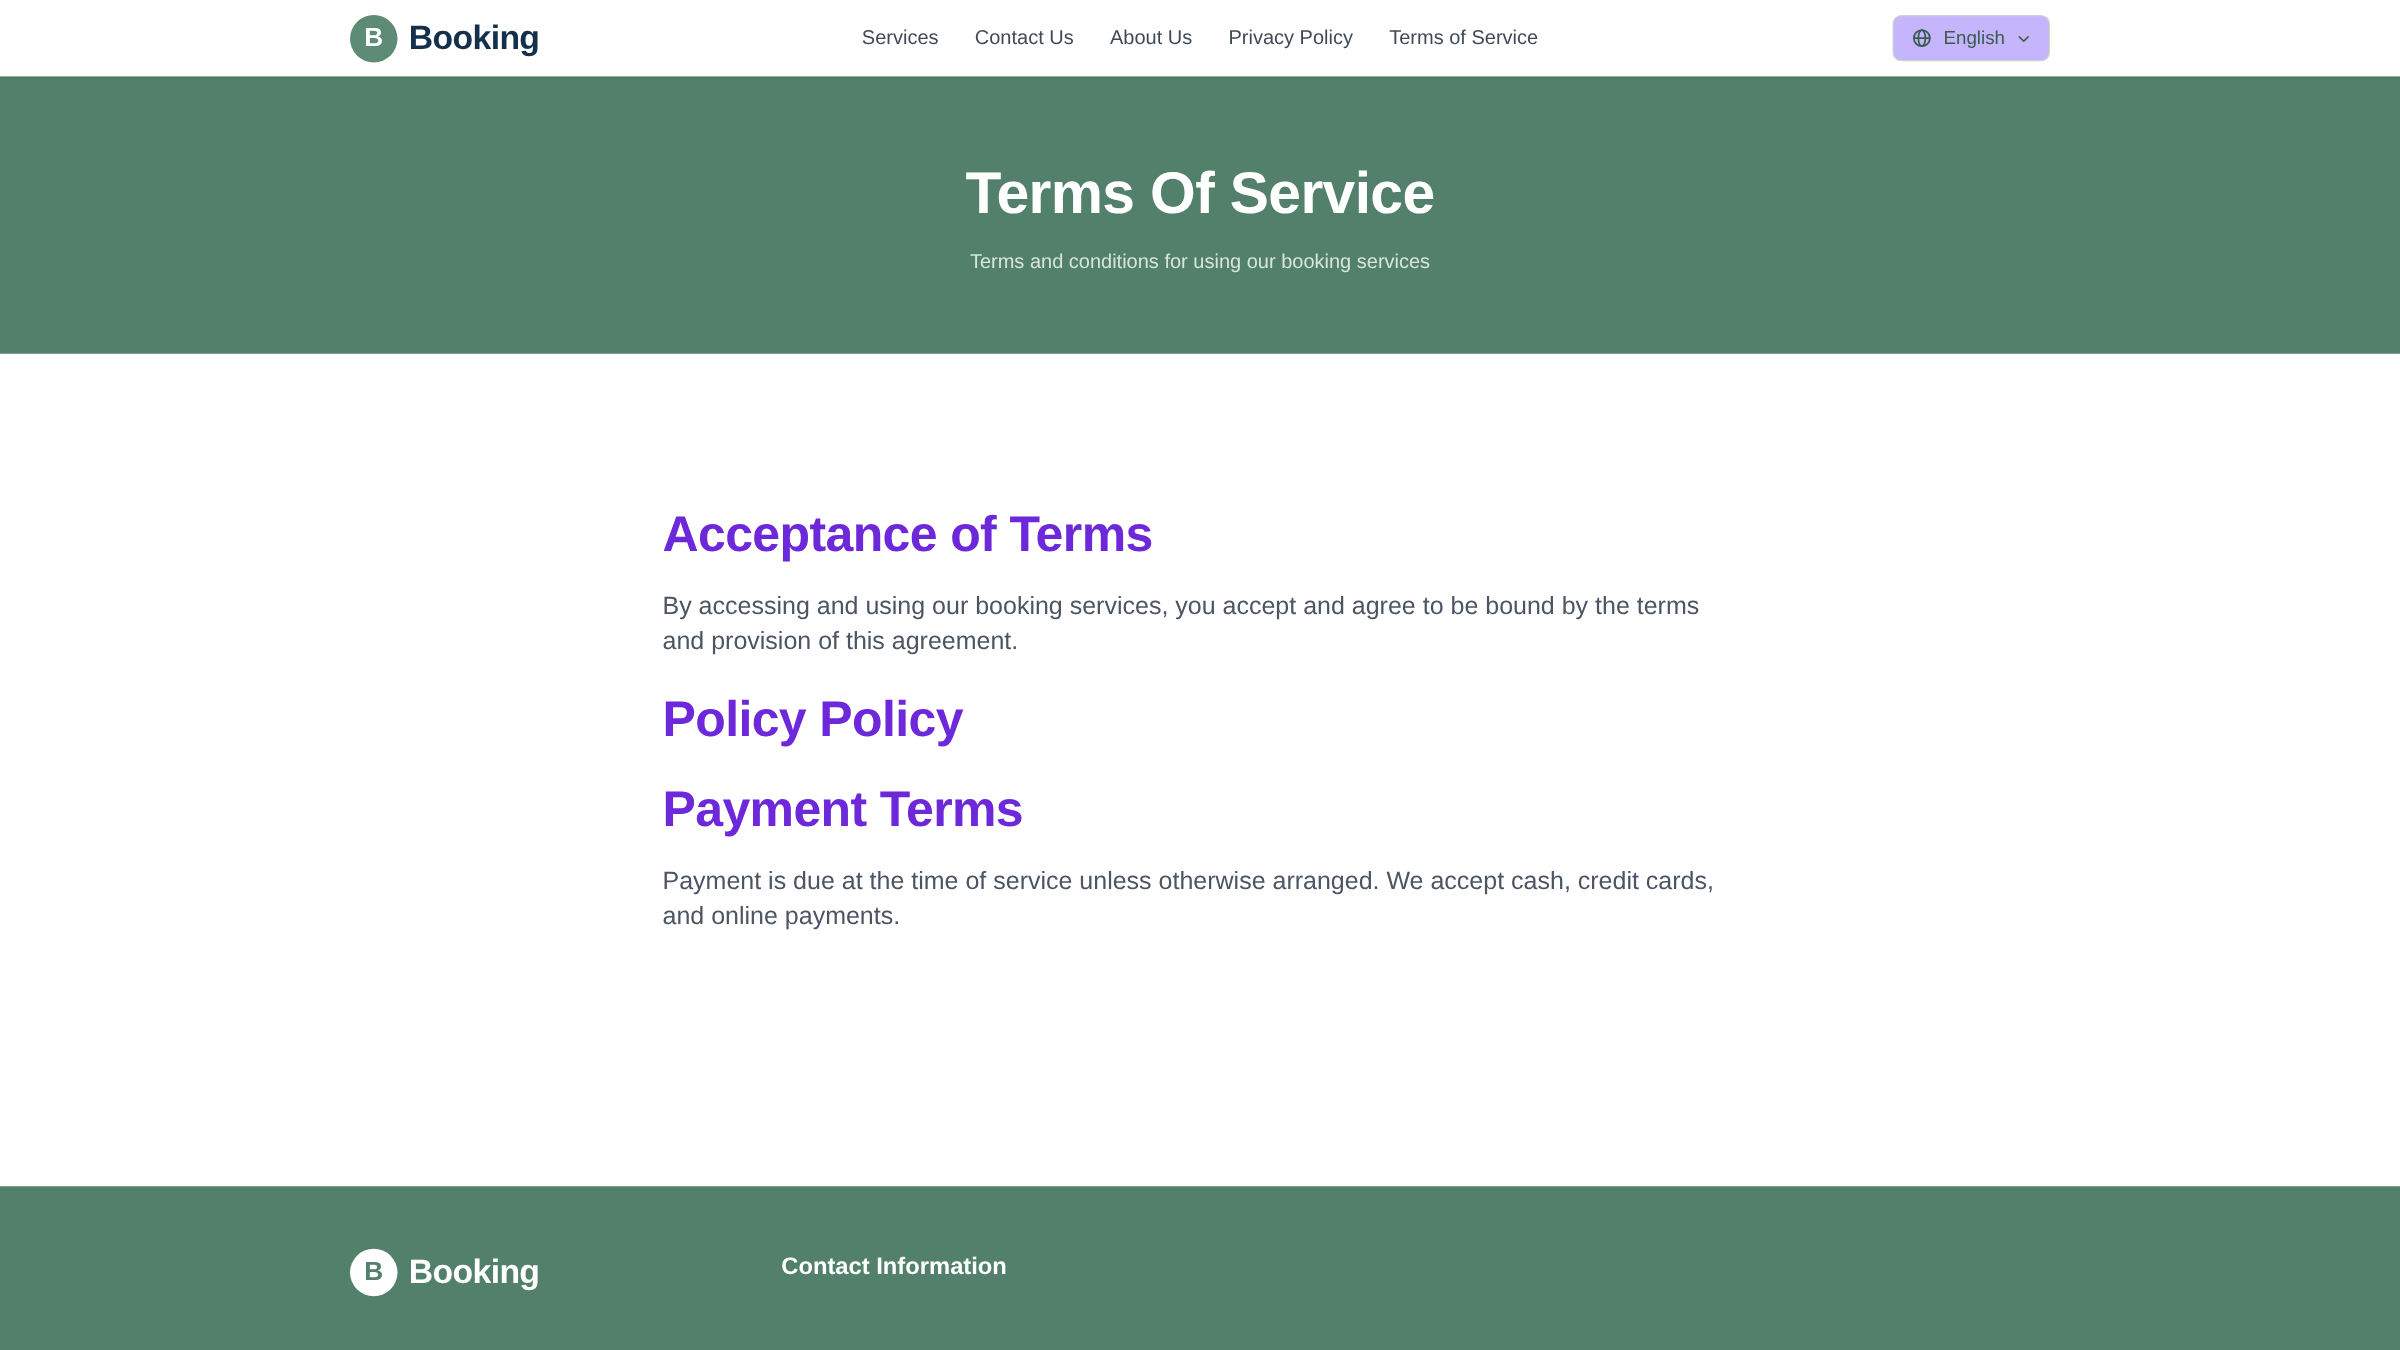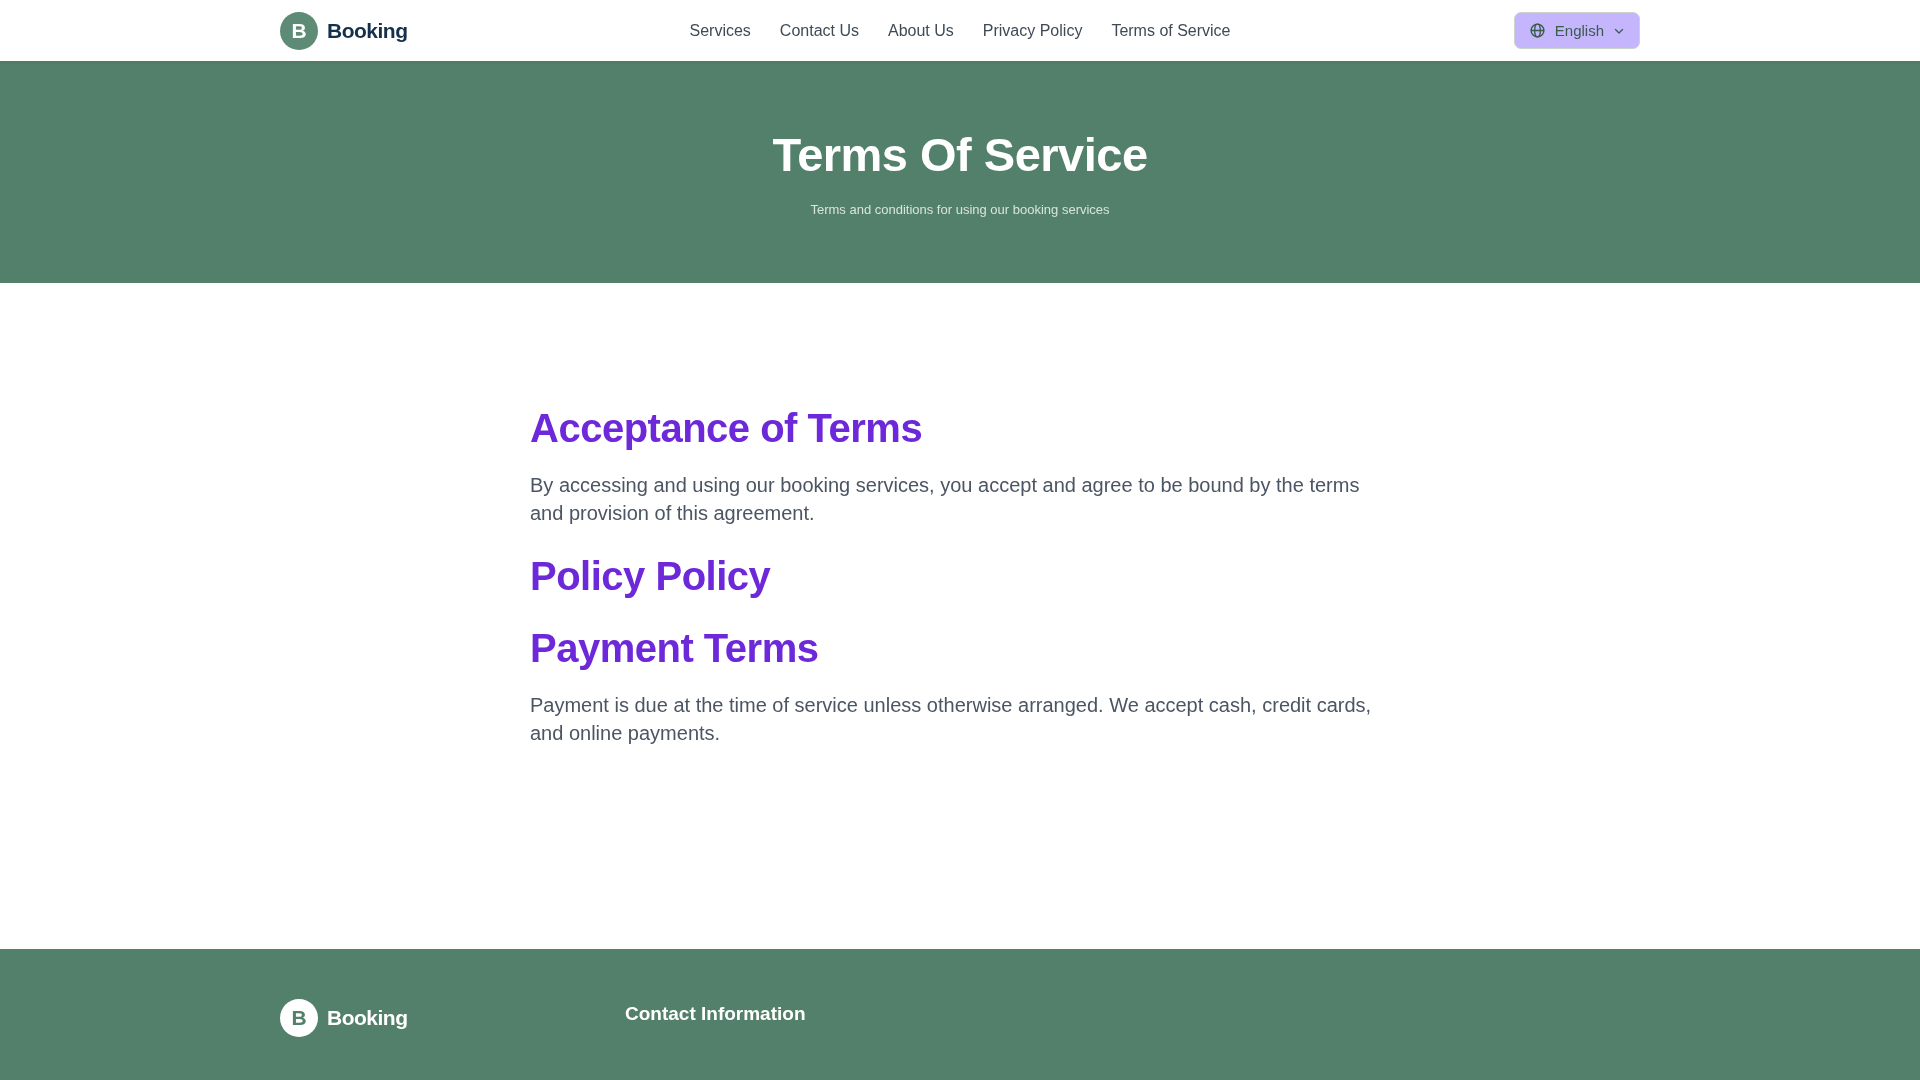--- a/index.html
+++ b/index.html
@@ -34,21 +34,21 @@
   .brand { display: flex; align-items: center; gap: 9px; cursor: pointer; }
   .brand-circle {
     width: 38px; height: 38px;
     border-radius: 50%;
     background: #5e8b75;
     color: #ffffff;
     font-weight: bold;
     font-size: 21px;
     display: flex; align-items: center; justify-content: center;
   }
-  .brand-text { font-size: 21px; font-weight: bold; color: #14304a; letter-spacing: -0.5px; }
+  .brand-text { font-size: 27px; font-weight: bold; color: #14304a; letter-spacing: -0.5px; }
 
   .nav-links { display: flex; align-items: center; gap: 29px; }
   .nav-link {
     font-size: 16px;
     color: #3f4a56;
     text-decoration: none;
     cursor: pointer;
     white-space: nowrap;
   }
 
@@ -78,21 +78,21 @@
     text-align: center;
   }
   .hero-title {
     color: #ffffff;
     font-size: 47px;
     font-weight: bold;
     letter-spacing: -0.5px;
   }
   .hero-subtitle {
     color: #d7e5dc;
-    font-size: 13px;
+    font-size: 16px;
   }
 
   
   .main {
     flex: 1 1 auto;
     width: 860px;
     margin: 0 auto;
     padding: 122px 0 140px;
   }
   .section-heading {

